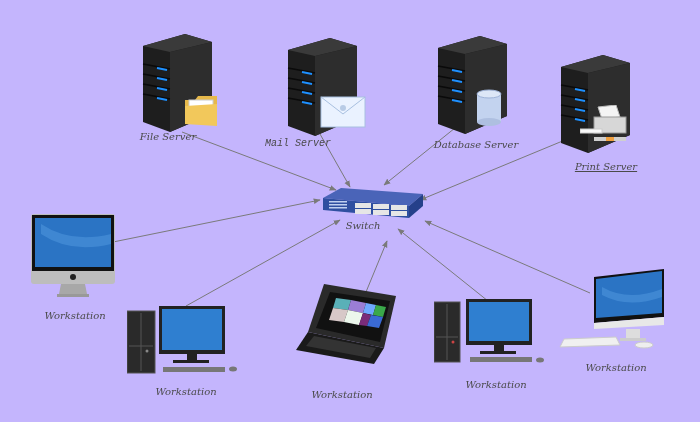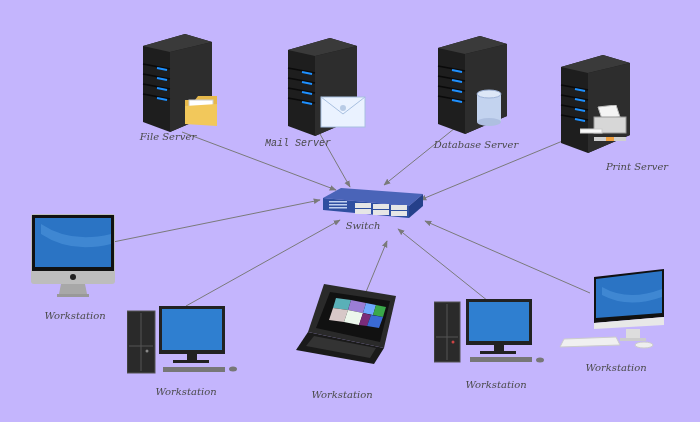--- a/index.html
+++ b/index.html
@@ -128,21 +128,21 @@
         </g>
     </svg>
     <svg width="50" height="40" style="position:absolute;left:22px;top:50px;">
       <polygon points="18,2 36,0 40,12 22,14" fill="#f4f4f4" stroke="#bbb"></polygon>
       <rect x="14" y="12" width="32" height="16" fill="#d7d7d7" stroke="#999"></rect>
       <rect x="0" y="24" width="22" height="4" fill="#fafafa" stroke="#ccc"></rect>
       <rect x="14" y="32" width="32" height="4" fill="#cfcfcf"></rect>
       <rect x="26" y="32" width="8" height="4" fill="#f0a040"></rect>
     </svg>
   </div>
-  <div class="label" style="left:637px;top:161px;">Print Server</div>
+  <div class="label" style="left:606px;top:161px;text-decoration:underline;">Print Server</div>
 
   <div class="node" style="left:323px;top:188px;">
     <svg width="100" height="36">
       <polygon points="0,10 18,0 100,6 86,18" fill="#4a64b8"></polygon>
       <polygon points="0,10 86,18 86,30 0,22" fill="#2f4fa0"></polygon>
       <polygon points="86,18 100,6 100,18 86,30" fill="#25408a"></polygon>
       <g fill="#e6e6e6">
         <rect x="32" y="15" width="16" height="5"></rect>
           <rect x="50" y="16" width="16" height="5"></rect>
           <rect x="68" y="17" width="16" height="5"></rect>

